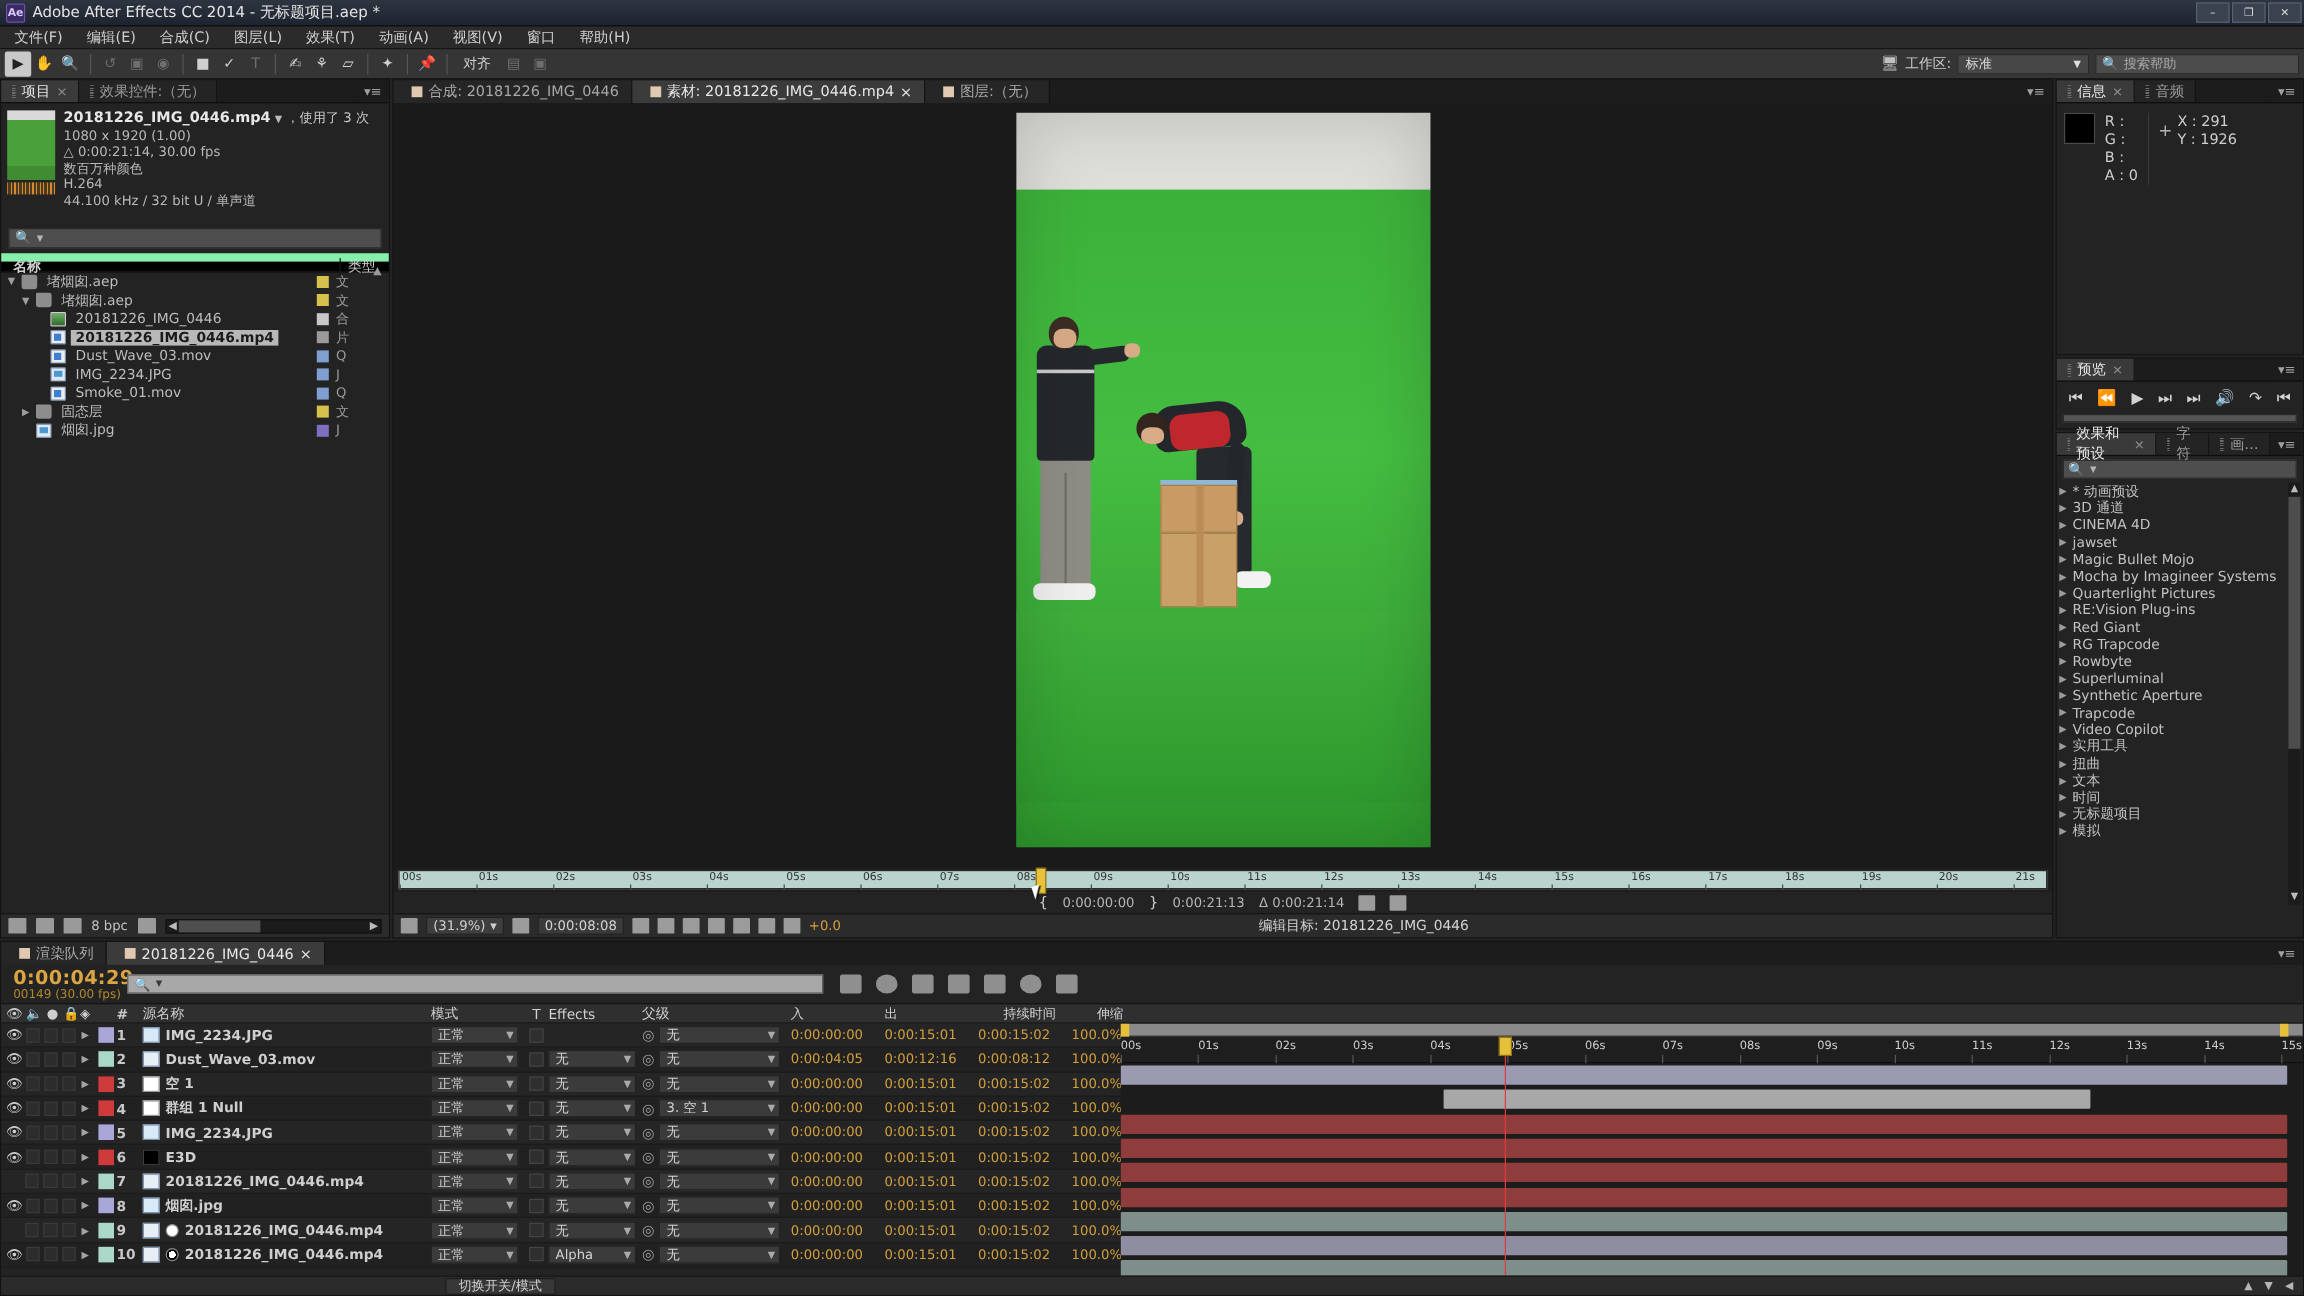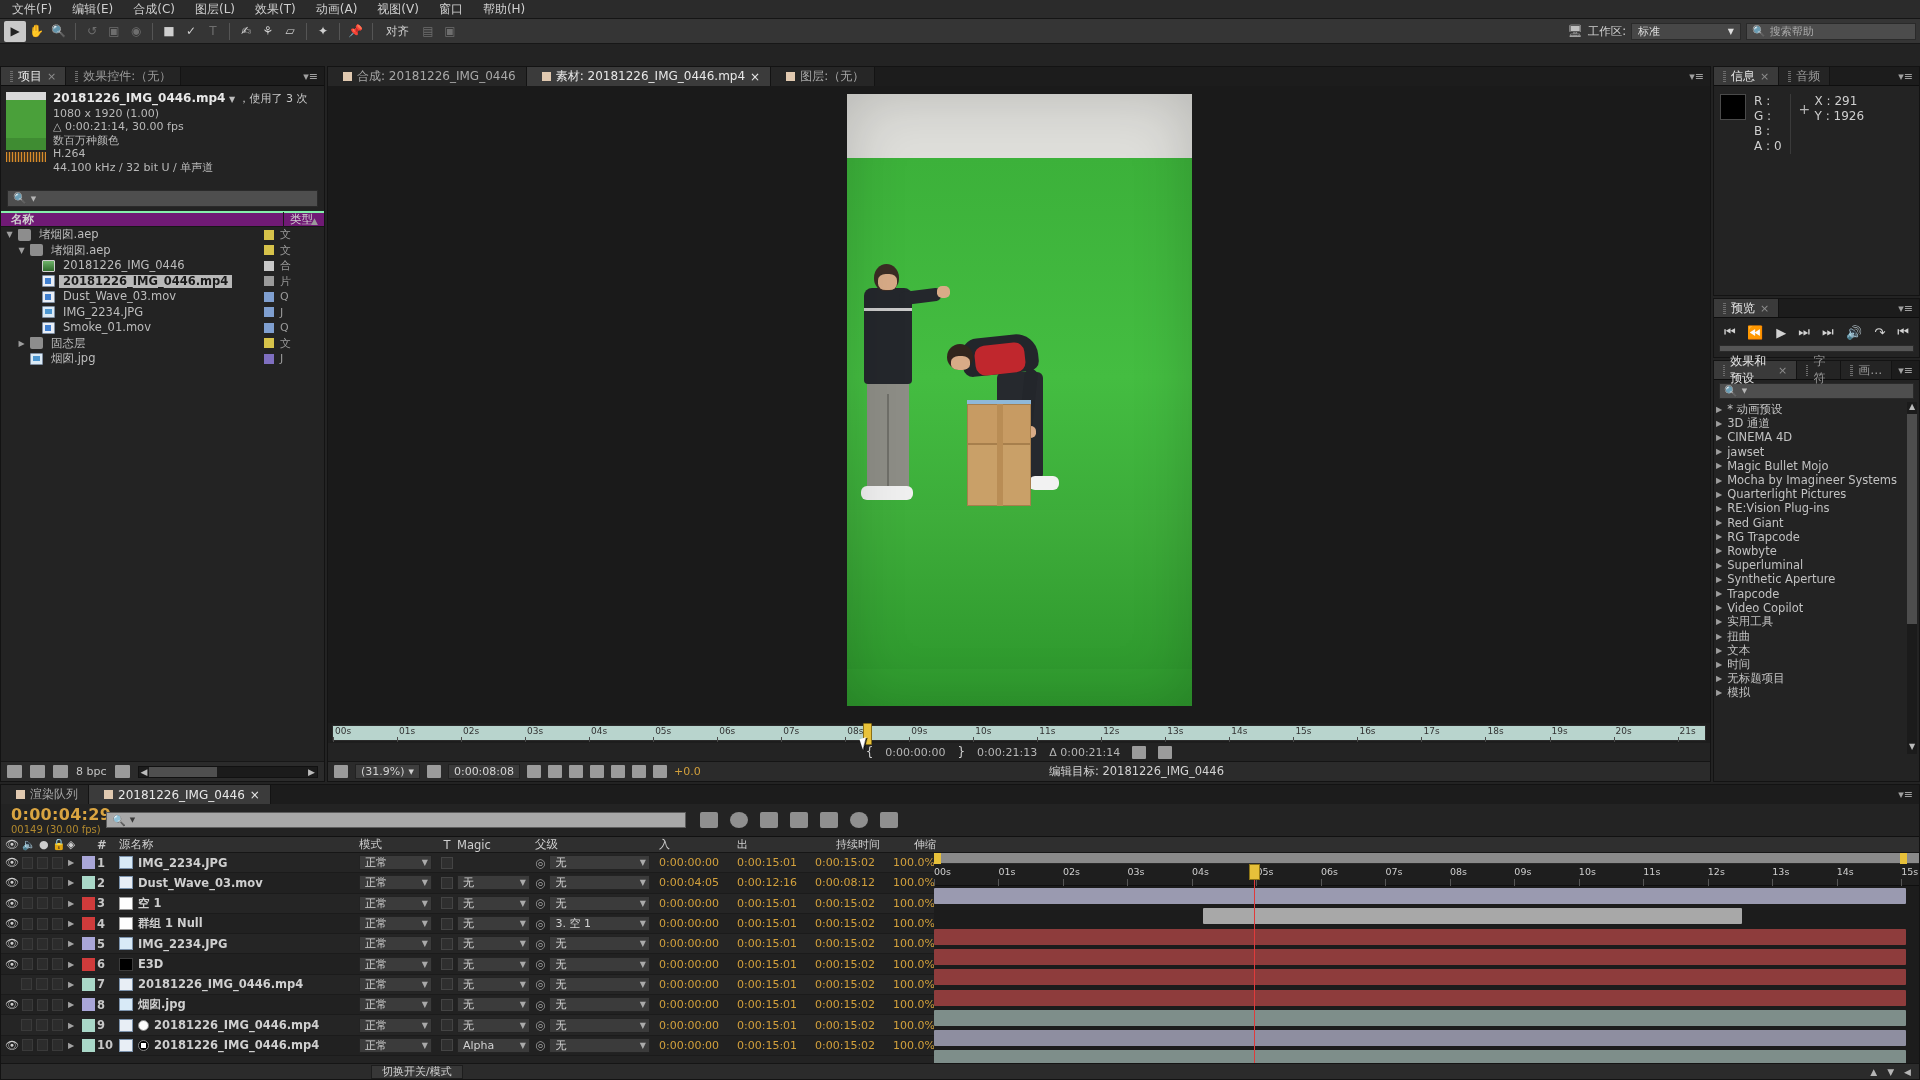--- a/index.html
+++ b/index.html
@@ -91,21 +91,21 @@
     background-image: repeating-linear-gradient(90deg,#d98b2b 0 1px, #4a3a22 1px 3px);
   }
   .proj-meta { font-size:11px; line-height:13.5px; color:#b9b9b9; }
   .proj-meta .nm { font-weight:bold; color:#e8e8e8; font-size:12px; }
   .proj-meta .used { color:#c9c9c9; }
   .proj-search {
     margin:4px 6px; height:17px; background:#4e4e4e; border:1px solid #2a2a2a;
     display:flex; align-items:center; padding:0 5px; gap:4px; color:#b5b5b5; font-size:11px;
   }
   .proj-colhdr {
-    height:16px; background:#701a75; border-top:2px solid #86efac;
+    height:16px; background:#000000; border-top:7px solid #86efac;
     border-bottom:1px solid #171717; display:flex; align-items:center;
     font-size:11.5px; color:#cfcfcf; position:relative;
   }
   .proj-colhdr .c-name { flex:1; padding-left:10px; border-right:1px solid #1a1a1a; position:relative;}
   .proj-colhdr .c-type { width:40px; padding-left:6px; }
   .sort-caret { position:absolute; right:6px; top:3px; color:#9a9a9a; font-size:9px; }
   .proj-list { background:#232323; height:404px; overflow:hidden; }
   .prow {
     height:15.5px; display:flex; align-items:center; font-size:11.5px; color:#bdbdbd;
     padding-right:4px;
@@ -331,20 +331,29 @@
   .tri-btn { color:#b5b5b5; font-size:9px; }
   .cursor-arrow { position:absolute; left:861px; top:738px; width:0;height:0;
     border-left:7px solid #fff; border-bottom:11px solid transparent; transform:rotate(-18deg);
     filter: drop-shadow(1px 1px 0 #000); }
 </style>
 </head>
 <body>
 
 <div class="app">
 
+  <div class="titlebar">
+    <div class="ae-logo">Ae</div>
+    <div class="title-text">Adobe After Effects CC 2014 - 无标题项目.aep *</div>
+    <div class="win-btns">
+      <div class="win-btn">–</div>
+      <div class="win-btn">❐</div>
+      <div class="win-btn">✕</div>
+    </div>
+  </div>
 
   <div class="menubar" id="menubar">
       <div class="menu-item">文件(F)</div>
       <div class="menu-item">编辑(E)</div>
       <div class="menu-item">合成(C)</div>
       <div class="menu-item">图层(L)</div>
       <div class="menu-item">效果(T)</div>
       <div class="menu-item">动画(A)</div>
       <div class="menu-item">视图(V)</div>
       <div class="menu-item">窗口</div>
@@ -887,21 +896,21 @@
         <span class="eye">🔈</span>
         <span class="eye">●</span>
         <span class="eye">🔒</span>
       </div>
       <div class="c-tw" style="color:#cfcfcf;font-size:11px;">◈</div>
       <div class="c-sw"></div>
       <div class="c-num">#</div>
       <div class="c-name" style="font-weight:normal;">源名称</div>
       <div class="c-mode">模式</div>
       <div class="c-t">T</div>
-      <div class="c-trk">Magic</div>
+      <div class="c-trk">Effects</div>
       <div class="c-par">父级</div>
       <div class="c-in" style="color:#cfcfcf;">入</div>
       <div class="c-out" style="color:#cfcfcf;">出</div>
       <div class="c-dur" style="color:#cfcfcf;margin-left:21px;">持续时间</div>
       <div class="c-str" style="color:#cfcfcf;">伸缩</div>
     </div>
 
     <div class="tl-body">
       <div id="layer-rows">
           <div class="lrow">

